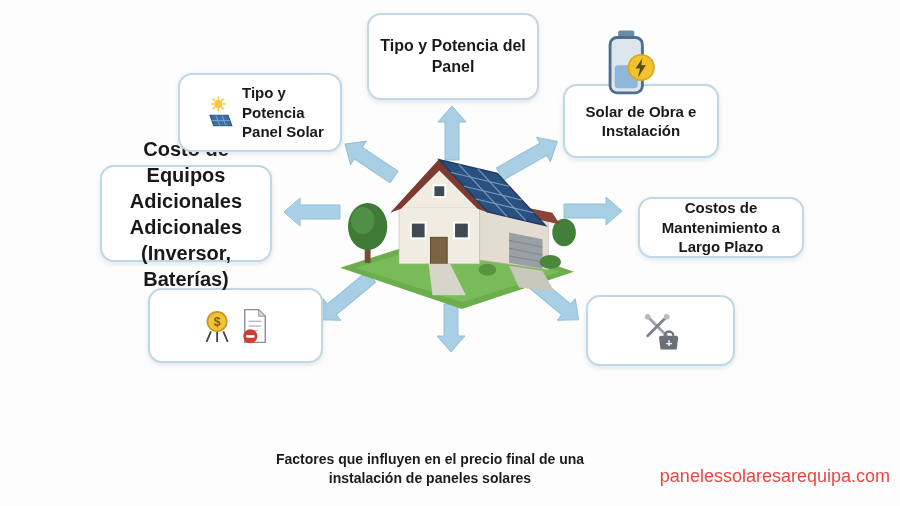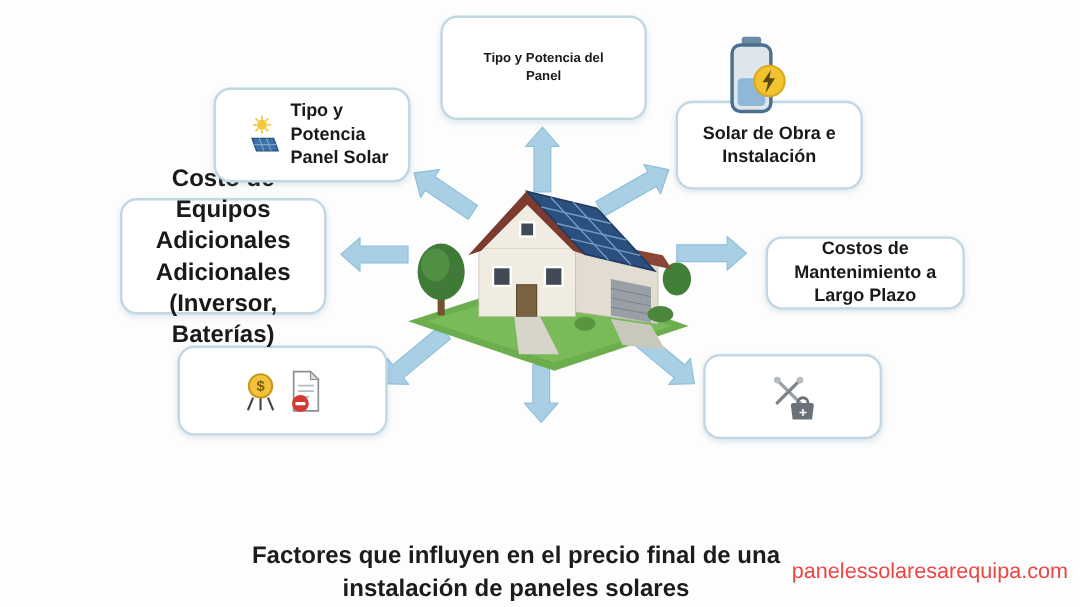--- a/index.html
+++ b/index.html
@@ -12,37 +12,37 @@
     position:absolute; background:#ffffff;
     border:2px solid #c1d8e4; border-radius:14px;
     display:flex; align-items:center; justify-content:center; gap:8px;
     box-shadow:0 2px 5px rgba(100,140,165,.20);
     color:#191919; font-weight:600; font-size:15px; line-height:1.3;
     padding:6px 10px; z-index:3;
   }
   .node .txt { white-space:pre-line; text-align:center; }
   .node.icon-side .txt { text-align:left; }
 
-  #box-top-center   { left:367px; top:13px;  width:172px; height:87px; font-size:11px; }
+  #box-top-center   { left:367px; top:13px;  width:172px; height:87px; font-size:16px; }
   #box-top-right    { left:563px; top:84px;  width:156px; height:74px; }
   #box-right        { left:638px; top:177px; width:166px; height:61px;margin-top:20px; }
   #box-bottom-right { left:586px; top:295px; width:149px; height:71px; }
   #box-bottom-center{ left:371px; top:355px; width:163px; height:85px; }
   #box-bottom-left  { left:148px; top:288px; width:175px; height:75px; }
   #box-left         { left:100px; top:165px; width:172px; height:97px; font-size:20px; }
   #box-top-left     { left:178px; top:73px;  width:164px; height:79px;padding-left:27px; }
 
   #battery-icon { position:absolute; left:602px; top:28px; width:60px; height:72px; z-index:4; }
   #house { position:absolute; left:340px; top:146px; width:236px; height:165px; z-index:2; }
   #arrows { z-index:1; }
 
   .caption {
     position:absolute; left:160px; top:450px; width:540px;
     white-space:pre-line; text-align:center;
-    font-weight:700; font-size:20px; color:#1c1c1c; line-height:1.38; z-index:5;
+    font-weight:700; font-size:14px; color:#1c1c1c; line-height:1.38; z-index:5;
   }
   .watermark { position:absolute; right:10px; top:466px; font-size:18px; color:#ef4444; z-index:5; }
 
   .arrow { fill:#a9cfe4; stroke:#8fbfda; stroke-width:1; stroke-linejoin:round; }
 </style>
 </head>
 <body>
 
 <div class="canvas">
 

